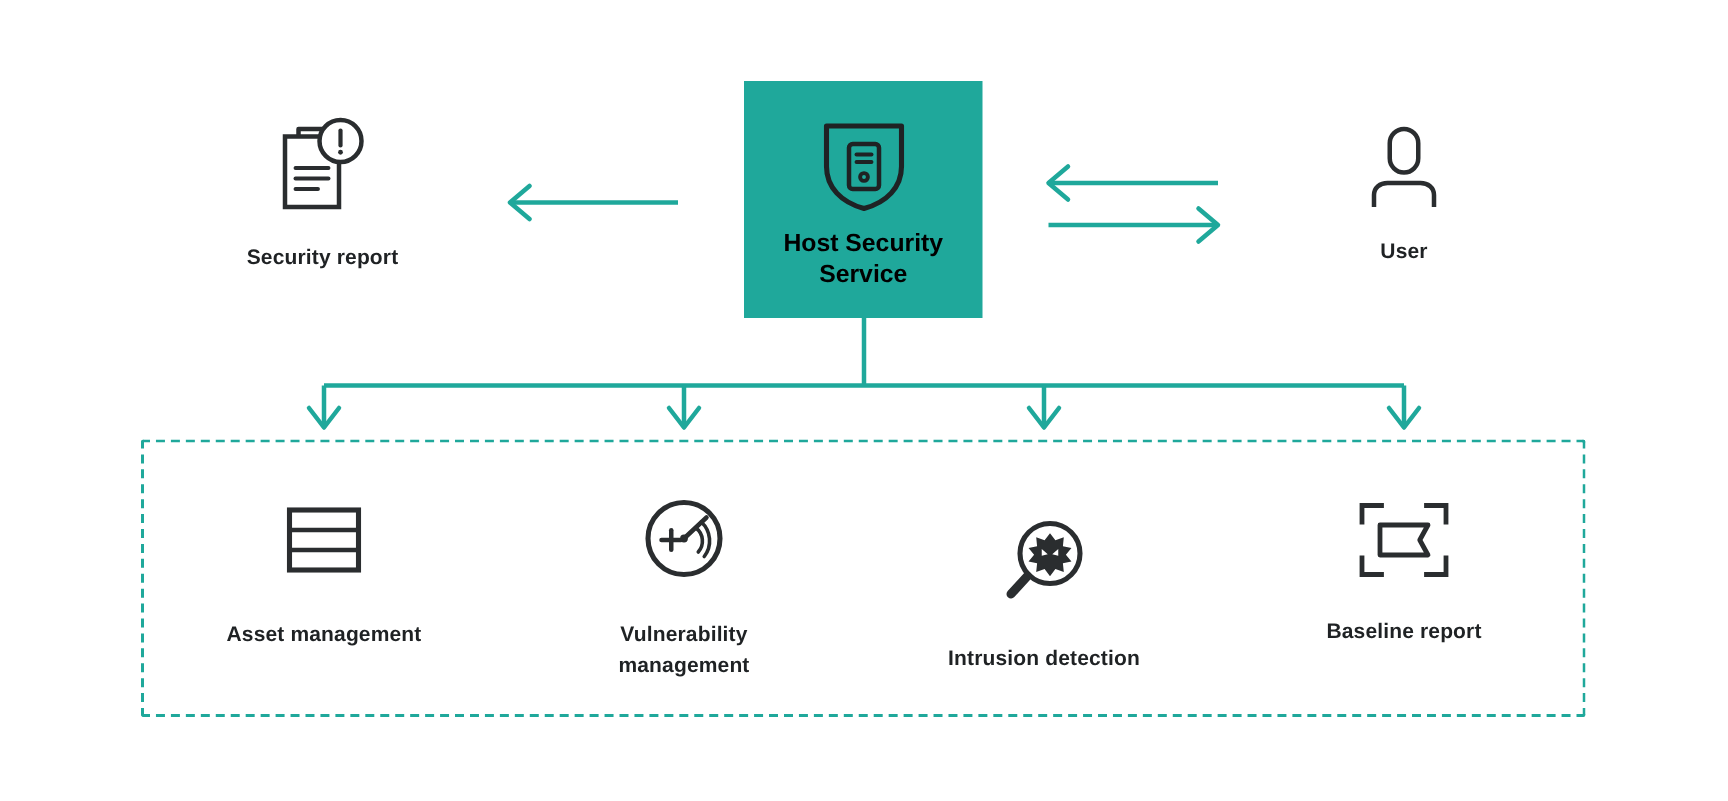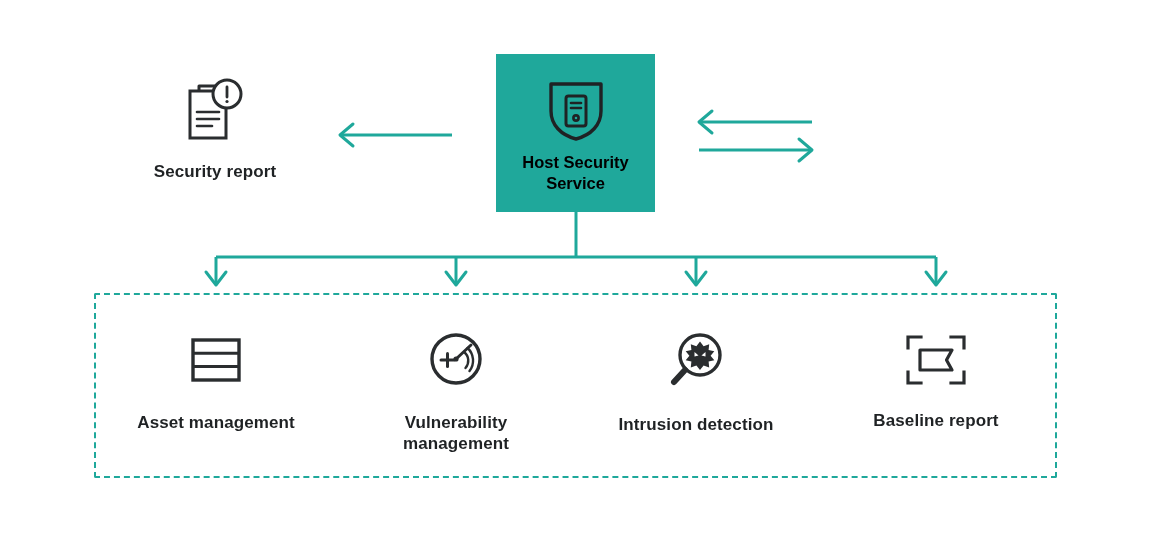--- a/index.html
+++ b/index.html
@@ -17,21 +17,21 @@
     height: 534px;
     background: #ffffff;
     overflow: hidden;
   }
 
   
   .label {
     position: absolute;
     text-align: center;
     color: #1f2224;
-    font-size: 17px;
+    font-size: 14px;
     font-weight: 700;
     line-height: 21px;
     letter-spacing: 0.1px;
     white-space: pre-line;
   }
 
   
   #service-box {
     position: absolute;
     left: 496px;
@@ -158,20 +158,27 @@
       <line x1="12" y1="34" x2="34" y2="34" stroke="#2a2d2f" stroke-width="2.6" stroke-linecap="round"></line>
       <line x1="12" y1="41" x2="34" y2="41" stroke="#2a2d2f" stroke-width="2.6" stroke-linecap="round"></line>
       <line x1="12" y1="48" x2="27" y2="48" stroke="#2a2d2f" stroke-width="2.6" stroke-linecap="round"></line>
       <circle cx="42" cy="16" r="14" fill="#ffffff" stroke="#2a2d2f" stroke-width="3"></circle>
       <line x1="42" y1="9" x2="42" y2="19" stroke="#2a2d2f" stroke-width="2.8" stroke-linecap="round"></line>
       <circle cx="42" cy="23.5" r="1.6" fill="#2a2d2f"></circle>
     </svg>
     <div class="label" style="position:static; margin-top:19px;">Security report</div>
   </div>
 
+  <div class="node" style="left:856px; top:82px; width:160px;">
+    <svg class="node-icon" width="56" height="60" viewBox="0 0 56 60" xmlns="http://www.w3.org/2000/svg">
+      <rect x="18.5" y="4" width="19" height="29" rx="9.5" fill="none" stroke="#2a2d2f" stroke-width="3"></rect>
+      <path d="M8 56 V48 C8 43 12 40 17 40 H39 C44 40 48 43 48 48 V56" fill="none" stroke="#2a2d2f" stroke-width="3" stroke-linejoin="round"></path>
+    </svg>
+    <div class="label" style="position:static; margin-top:15px;">User</div>
+  </div>
 
   <div id="capability-container"></div>
 
   <div class="node" style="left:376px; top:330px; width:160px;">
     <svg class="node-icon" width="58" height="58" viewBox="0 0 58 58" xmlns="http://www.w3.org/2000/svg">
       <circle cx="29" cy="29" r="24" fill="none" stroke="#2a2d2f" stroke-width="3.4"></circle>
       <line x1="29" y1="29" x2="44" y2="15" stroke="#2a2d2f" stroke-width="3" stroke-linecap="round"></line>
       <circle cx="29" cy="29" r="2.6" fill="#2a2d2f"></circle>
       <path d="M37 22 A11 11 0 0 1 38.5 38" fill="none" stroke="#2a2d2f" stroke-width="2.4" stroke-linecap="round"></path>
       <path d="M40.5 18 A17 17 0 0 1 42.5 41" fill="none" stroke="#2a2d2f" stroke-width="2.4" stroke-linecap="round"></path>
@@ -184,21 +191,21 @@
 
   <div class="node" style="left:136px; top:332px; width:160px;">
     <svg class="node-icon" width="56" height="56" viewBox="0 0 56 56" xmlns="http://www.w3.org/2000/svg">
       <rect x="5" y="8" width="46" height="40" fill="none" stroke="#2a2d2f" stroke-width="3.4"></rect>
       <line x1="5" y1="21.3" x2="51" y2="21.3" stroke="#2a2d2f" stroke-width="3"></line>
       <line x1="5" y1="34.6" x2="51" y2="34.6" stroke="#2a2d2f" stroke-width="3"></line>
     </svg>
     <div class="label" style="position:static; margin-top:24px;">Asset management</div>
   </div>
 
-  <div class="node" style="left:616px; top:332px; width:160px;">
+  <div class="node" style="left:616px; top:346px; width:160px;">
     <svg class="node-icon" width="60" height="58" viewBox="0 0 60 58" xmlns="http://www.w3.org/2000/svg">
       <circle cx="34" cy="23" r="20" fill="none" stroke="#2a2d2f" stroke-width="3.4"></circle>
       <line x1="19" y1="38" x2="8" y2="50" stroke="#2a2d2f" stroke-width="6" stroke-linecap="round"></line>
       <path d="M34 9.5 L37.6 14.2 L43.2 12.2 L42.6 18.1 L48.3 19.3
                L44.6 23.8 L48.3 28.3 L42.6 29.5 L43.2 35.4 L37.6 33.4
                L34 38.1 L30.4 33.4 L24.8 35.4 L25.4 29.5 L19.7 28.3
                L23.4 23.8 L19.7 19.3 L25.4 18.1 L24.8 12.2 L30.4 14.2 Z" fill="#2a2d2f"></path>
       <path d="M28.5 20 L32.5 23.5 L28.5 24.5 Z" fill="#ffffff"></path>
       <path d="M39.5 20 L35.5 23.5 L39.5 24.5 Z" fill="#ffffff"></path>
     </svg>

